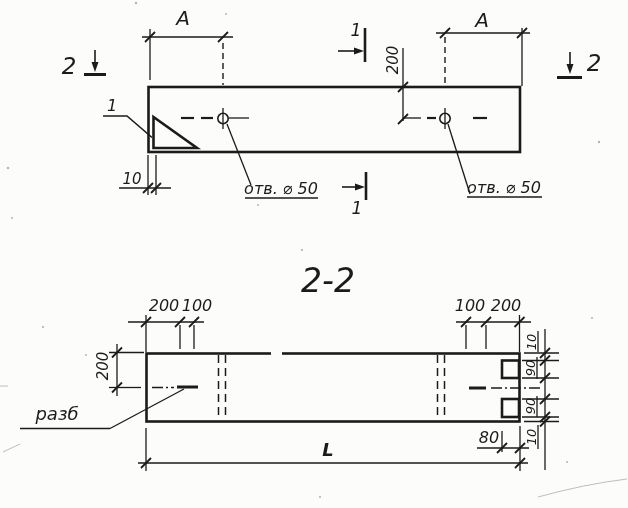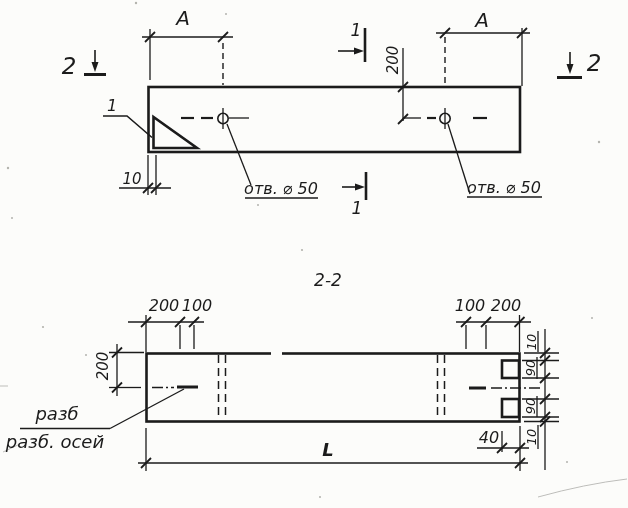--- a/index.html
+++ b/index.html
@@ -31,21 +31,21 @@
     position:absolute;
     transform:translate(-50%,-50%);
     font-style:italic;
     color:#1b1b1b;
     white-space:nowrap;
     line-height:1;
   }
   .rot{transform:translate(-50%,-50%) rotate(-90deg);}
   .fs13{font-size:13px}.fs15{font-size:15px}.fs16{font-size:16px}
   .fs17{font-size:17px}.fs18{font-size:18px}.fs20{font-size:20px}
-  .fs23{font-size:23px}.fs25{font-size:17px}
+  .fs23{font-size:23px}.fs25{font-size:33px}
   .bold{font-weight:bold}
 </style>
 </head>
 <body>
 
 <div id="sheet">
 
   <svg id="linework" width="628" height="508" viewBox="0 0 628 508">
 
     <g>
@@ -262,21 +262,20 @@
   <div class="lbl fs16" style="left:281px;top:189px">отв. ⌀ 50</div>
   <div class="lbl fs16" style="left:504px;top:188px">отв. ⌀ 50</div>
 
   <div class="lbl fs25" style="left:328px;top:280px">2-2</div>
   <div class="lbl fs16" style="left:164px;top:306px">200</div>
   <div class="lbl fs16" style="left:197px;top:306px">100</div>
   <div class="lbl fs16" style="left:470px;top:306px">100</div>
   <div class="lbl fs16" style="left:506px;top:306px">200</div>
   <div class="lbl rot fs15" style="left:103px;top:366px">200</div>
   <div class="lbl fs18" style="left:57px;top:414px">разб</div>
-  <div class="lbl fs18" style="left:55px;top:442px">разб. осей</div>
   <div class="lbl fs18 bold" style="left:328px;top:450px">L</div>
-  <div class="lbl fs16" style="left:489px;top:438px">40</div>
+  <div class="lbl fs16" style="left:489px;top:438px">80</div>
   <div class="lbl rot fs13" style="left:531px;top:342px">10</div>
   <div class="lbl rot fs13" style="left:530px;top:368px">90</div>
   <div class="lbl rot fs13" style="left:530px;top:406px">90</div>
   <div class="lbl rot fs13" style="left:531px;top:437px">10</div>
 
 </div>
 
 </body></html>

